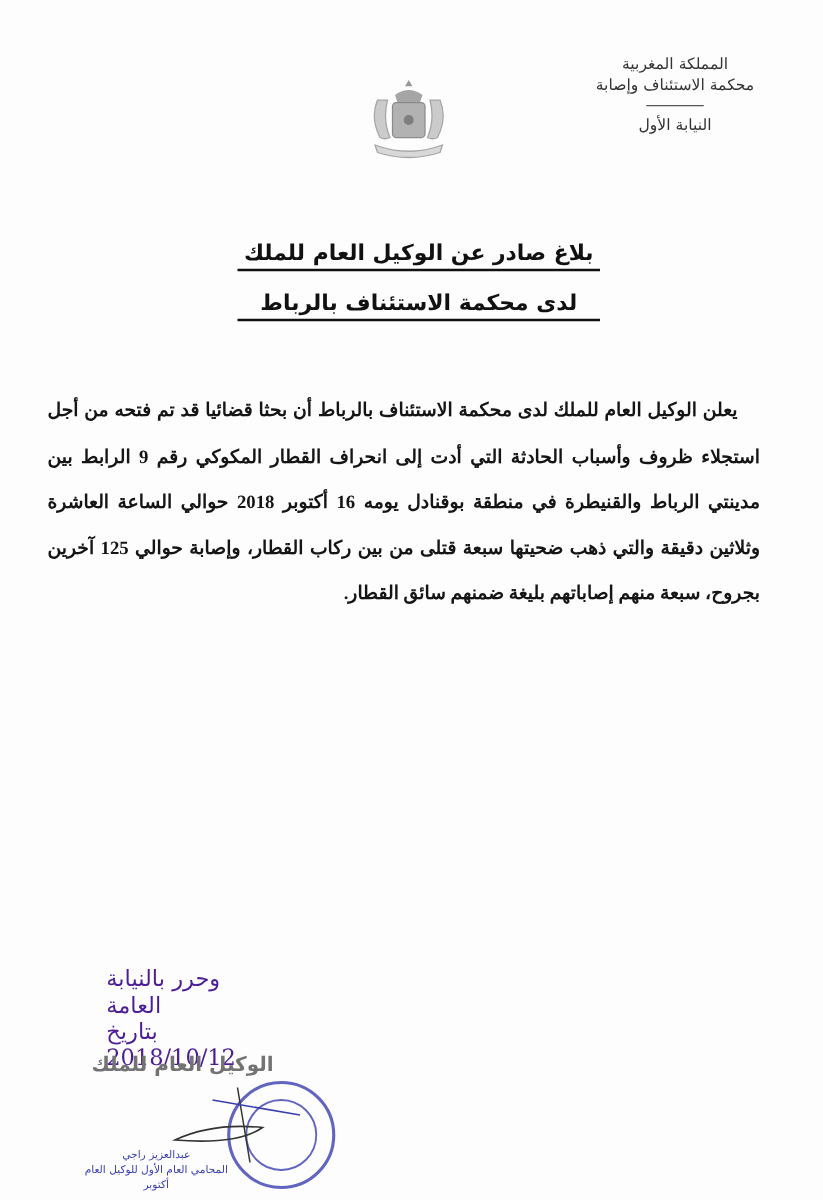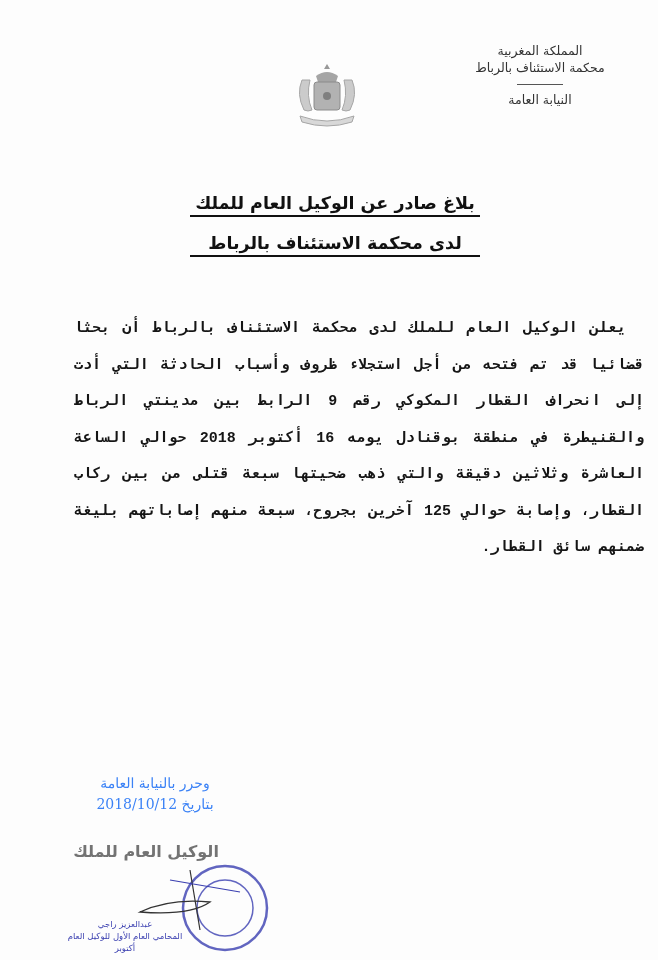--- a/index.html
+++ b/index.html
@@ -16,48 +16,48 @@
     .emblem { position: absolute; left: 294px; top: 60px; width: 66px; height: 70px; opacity: .75; }
     .title {
       position: absolute; left: 190px; width: 290px; text-align: center; direction: rtl;
       font-family: "DejaVu Sans", sans-serif; font-weight: bold; font-size: 17.5px;
       border-bottom: 2px solid #111; padding-bottom: 1px; line-height: 22px;
     }
     .title.t1 { top: 192px; }
     .title.t2 { top: 232px; }
     .body-text {
       position: absolute; left: 38px; width: 570px; direction: rtl; text-align: justify;
-      font-family: Liberation Mono, monospace; font-weight: bold; font-size: 15px; color: #151515; margin-left: 36px;
+      font-family: Liberation Serif, serif; font-weight: bold; font-size: 15px; color: #151515;
     }
     .para1 { top: 296px; line-height: 36.5px; text-indent: 18px; }
     .para2 { top: 536px; line-height: 36.5px; text-indent: 18px; }
     .issued {
-      position: absolute; left: 85px; top: 773px; width: 140px; text-align: center; direction: rtl;
-      font-family: "DejaVu Serif", serif; font-size: 14px; line-height: 21px; color: #3b82f6;
+      position: absolute; left: 85px; top: 773px; width: 140px; text-align: left; direction: rtl;
+      font-family: "DejaVu Serif", serif; font-size: 18px; line-height: 21px; color: #4c1d95;
     }
     .signatory {
       position: absolute; left: 66px; top: 842px; width: 160px; text-align: center; direction: rtl;
       font-family: "DejaVu Sans", sans-serif; font-weight: bold; font-size: 16px; color: #737373;
     }
     .stamp { position: absolute; left: 130px; top: 850px; width: 140px; height: 110px; }
     .sig-name {
       position: absolute; left: 60px; top: 918px; width: 130px; text-align: center; direction: rtl;
       font-family: "DejaVu Sans", sans-serif; font-size: 8.5px; line-height: 12px; color: #3a3fb0;
     }
   </style>
 </head>
 <body>
 
 <div class="page">
 
   <div class="header-right">
     <div>المملكة المغربية</div>
-    <div>محكمة الاستئناف بالرباط</div>
+    <div>محكمة الاستئناف وإصابة</div>
     <div class="rule"></div>
-    <div>النيابة العامة</div>
+    <div>النيابة الأول</div>
   </div>
 
   <svg class="emblem" viewBox="0 0 66 70">
     <path d="M33 4 l3 5 h-6 z" fill="#777"></path>
     <path d="M22 16 q11 -8 22 0 l-2 6 h-18 z" fill="#888"></path>
     <rect x="20" y="22" width="26" height="28" rx="3" fill="#999" stroke="#666"></rect>
     <circle cx="33" cy="36" r="4" fill="#555"></circle>
     <path d="M8 20 q-6 14 2 30 q4 2 8 0 q-6 -14 -2 -30 z" fill="#bbb" stroke="#888"></path>
     <path d="M58 20 q6 14 -2 30 q-4 2 -8 0 q6 -14 2 -30 z" fill="#bbb" stroke="#888"></path>
     <path d="M6 56 q27 10 54 0 l-2 6 q-25 8 -50 0 z" fill="#ccc" stroke="#888"></path>

